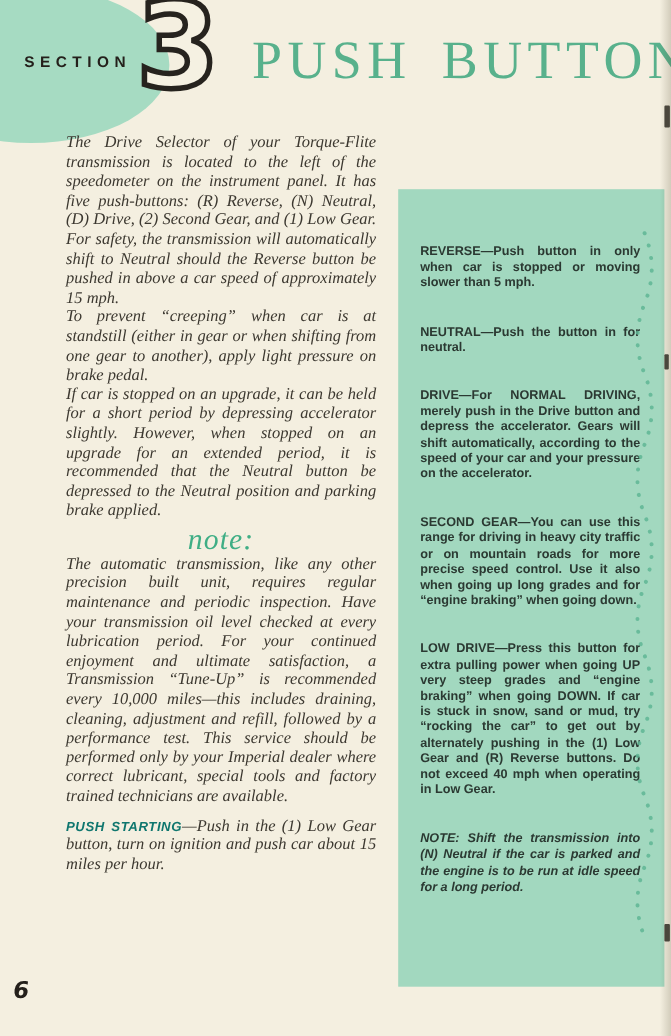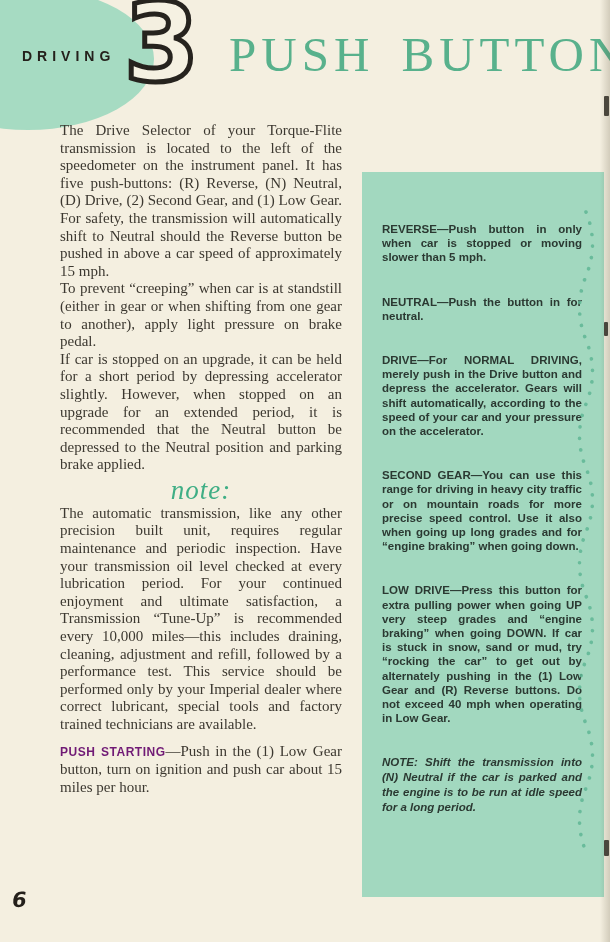--- a/index.html
+++ b/index.html
@@ -27,30 +27,30 @@
   .title{
     position:absolute;left:229px;top:26px;margin:0;
     font-size:49px;font-weight:normal;letter-spacing:5px;word-spacing:10px;
     color:#58b18c;white-space:nowrap;
   }
   
   .left-col{
     position:absolute;left:60px;top:122px;width:282px;
     font-size:15px;line-height:17.6px;text-align:justify;
   }
-  .left-col p{margin:0;}
+  .left-col p{margin:0;font-style:italic;}
   .note-heading{
     margin:2px 0 1px;text-align:center;
     font-style:italic;font-weight:normal;font-size:27px;line-height:28px;
     color:#3fae85;letter-spacing:1px;
   }
   .push-start{margin-top:9px !important;}
   .ps-label{
     font-family:"Liberation Sans","DejaVu Sans",sans-serif;
-    font-weight:bold;font-size:12px;letter-spacing:0.5px;color:#701a75;
+    font-weight:bold;font-size:12px;letter-spacing:0.5px;color:#0f766e;
   }
   .page-num{
     position:absolute;left:12px;top:888px;
     font-family:"DejaVu Sans",sans-serif;font-weight:bold;font-size:21px;
     color:#24201b;transform:skewX(-8deg);
   }
   
   .panel{
     position:absolute;left:362px;top:172px;width:242px;height:725px;
     background:#a2d8bf;box-sizing:border-box;padding:50px 22px 0 20px;
@@ -72,21 +72,21 @@
   .edge-mark.m1{right:1px;top:96px;width:5px;height:20px;}
   .edge-mark.m2{right:2px;top:322px;width:4px;height:14px;}
   .edge-mark.m3{right:1px;top:840px;width:5px;height:16px;}
 </style>
 </head>
 <body>
 
 <div class="page">
 
   <div class="oval"></div>
-  <div class="section-label">DRIVING</div>
+  <div class="section-label">SECTION</div>
   <div class="numeral">3</div>
   <h1 class="title">PUSH BUTTON</h1>
 
   <div class="left-col">
     <p>The Drive Selector of your Torque-Flite transmission is located to the left of the speedometer on the instrument panel. It has five push-buttons: (R) Reverse, (N) Neutral, (D) Drive, (2) Second Gear, and (1) Low Gear. For safety, the transmission will automatically shift to Neutral should the Reverse button be pushed in above a car speed of approximately 15 mph.</p>
     <p>To prevent “creeping” when car is at standstill (either in gear or when shifting from one gear to another), apply light pressure on brake pedal.</p>
     <p>If car is stopped on an upgrade, it can be held for a short period by depressing accelerator slightly. However, when stopped on an upgrade for an extended period, it is recommended that the Neutral button be depressed to the Neutral position and parking brake applied.</p>
     <h2 class="note-heading">note:</h2>
     <p>The automatic transmission, like any other precision built unit, requires regular maintenance and periodic inspection. Have your transmission oil level checked at every lubrication period. For your continued enjoyment and ultimate satisfaction, a Transmission “Tune-Up” is recommended every 10,000 miles—this includes draining, cleaning, adjustment and refill, followed by a performance test. This service should be performed only by your Imperial dealer where correct lubricant, special tools and factory trained technicians are available.</p>
     <p class="push-start"><span class="ps-label">PUSH STARTING</span><span>—Push in the (1) Low Gear button, turn on ignition and push car about 15 miles per hour.</span></p>

